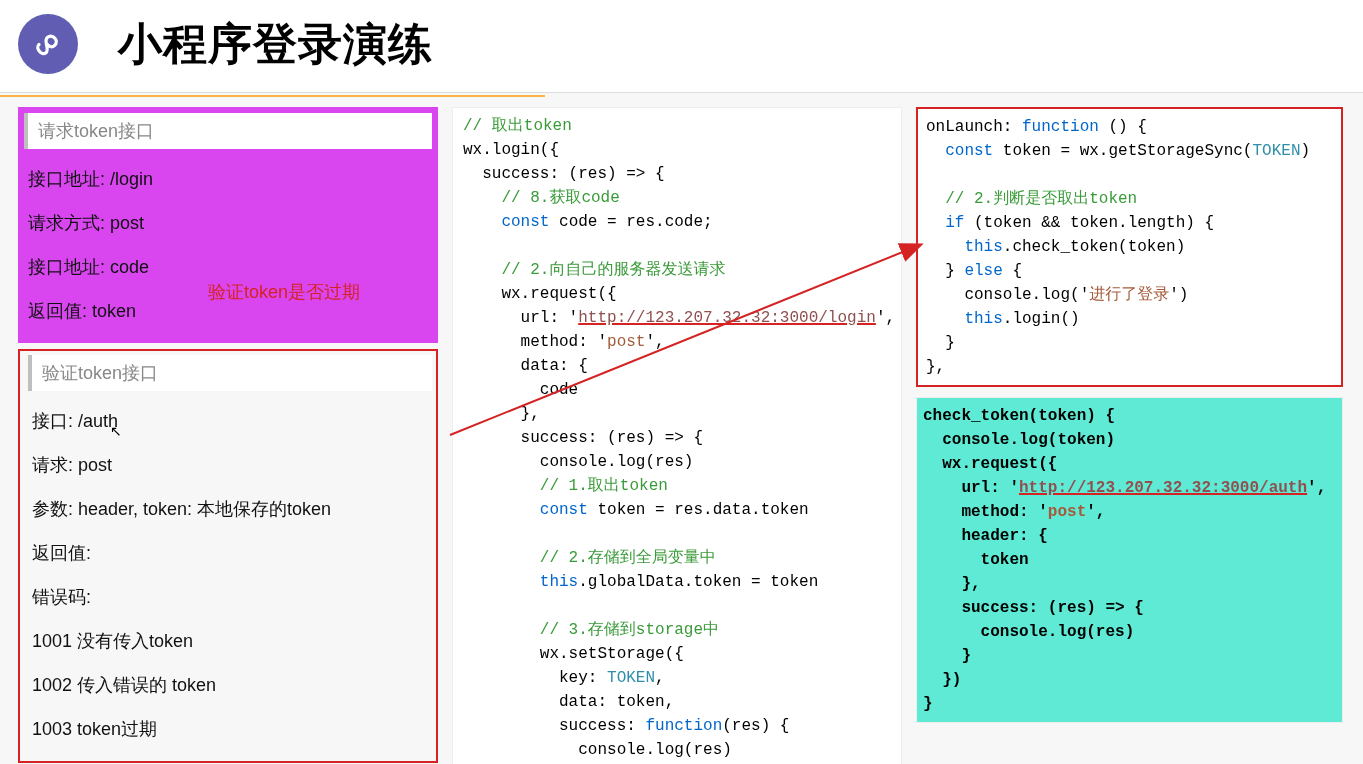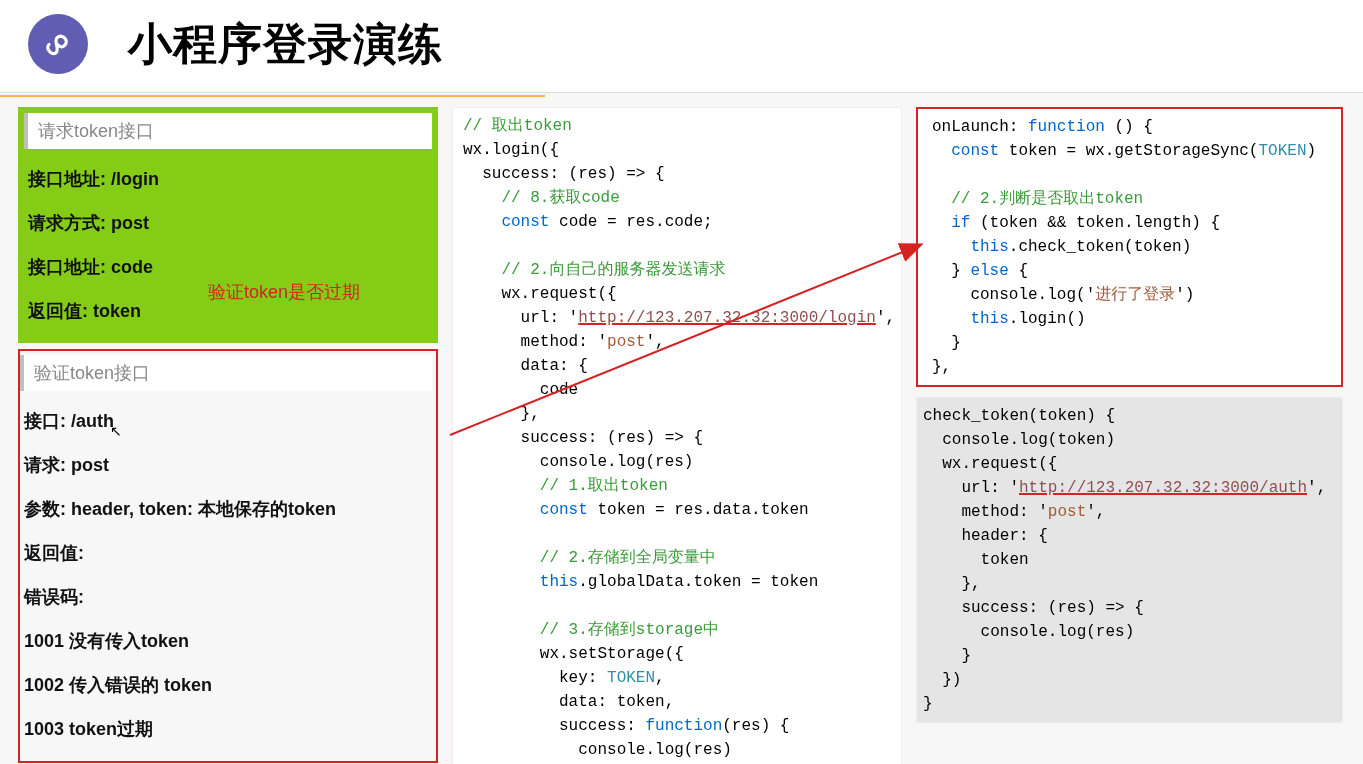--- a/index.html
+++ b/index.html
@@ -7,21 +7,21 @@
     font-family: "Microsoft YaHei", -apple-system, sans-serif;
     background: #f7f7f7;
     width: 1363px;
     height: 764px;
     overflow: hidden;
     position: relative;
   }
   .header {
     display: flex;
     align-items: center;
-    padding: 14px 28px 18px 28px;
+    padding: 14px 28px 18px 18px;
     background: #fff;
     border-bottom: 1px solid #ddd;
   }
   .logo-circle {
     width: 60px;
     height: 60px;
     border-radius: 50%;
     background: #605db3;
     display: flex;
     align-items: center;
@@ -46,41 +46,41 @@
     padding: 10px 6px 0 18px;
     gap: 14px;
     position: relative;
   }
   .left-col {
     width: 420px;
     flex-shrink: 0;
     position: relative;
   }
   .api-block {
-    background: #84cc16;
+    background: #d946ef;
     padding: 6px 6px 10px 6px;
     margin-bottom: 6px;
   }
   .api-header {
     border-left: 4px solid #bfbfbf;
     padding: 6px 10px;
     color: #888;
     font-size: 18px;
     background: #fff;
     margin-bottom: 8px;
   }
   .api-line {
     font-size: 18px;
-    font-weight: 700;
+    font-weight: 400;
     color: #111;
     padding: 10px 4px;
   }
   .api-block2 {
     border: 2px solid #d52323;
-    padding: 4px 4px 10px 0;
+    padding: 4px 4px 10px 8px;
   }
   .red-note {
     position: absolute;
     color: #d52323;
     font-size: 18px;
     font-weight: 500;
     top: 173px;
     left: 190px;
     white-space: nowrap;
     text-align: center;
@@ -99,33 +99,34 @@
   .right-col {
     width: 427px;
     flex-shrink: 0;
     display: flex;
     flex-direction: column;
     gap: 10px;
   }
   .right-block {
     background: #fff;
     border: 2px solid #d52323;
-    padding: 6px 4px 6px 14px;
+    padding: 6px 4px 6px 8px;
     font-family: "Consolas", "Courier New", monospace;
     font-size: 16px;
     line-height: 24px;
     position: relative;
   }
   .right-block2 {
-    background: #e5e5e5;
+    background: #5eead4;
     border: 1px solid #eee;
     padding: 6px 4px 6px 6px;
     font-family: "Consolas", "Courier New", monospace;
     font-size: 16px;
     line-height: 24px;
+    font-weight: bold;
   }
   .code-line { white-space: pre; }
   .c-comment { color: #3a9b3a; }
   .c-keyword { color: #0066cc; }
   .c-string  { color: #a45a3a; }
   .c-url     { color: #905050; text-decoration: underline; text-decoration-color: #d52323; text-decoration-thickness: 2px; }
   .c-type    { color: #2f8fa9; }
   .arrow-svg {
     position: absolute;
     top: 138px;

